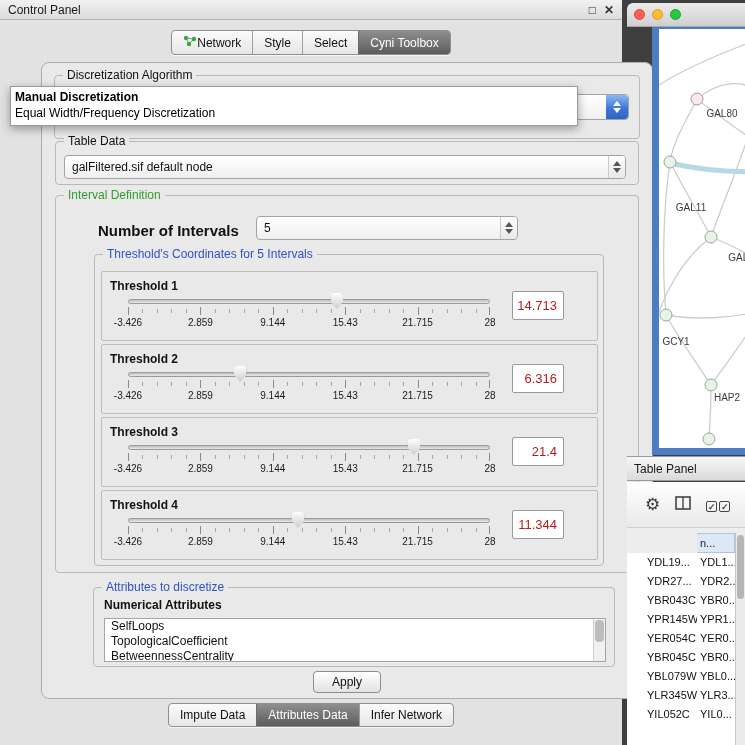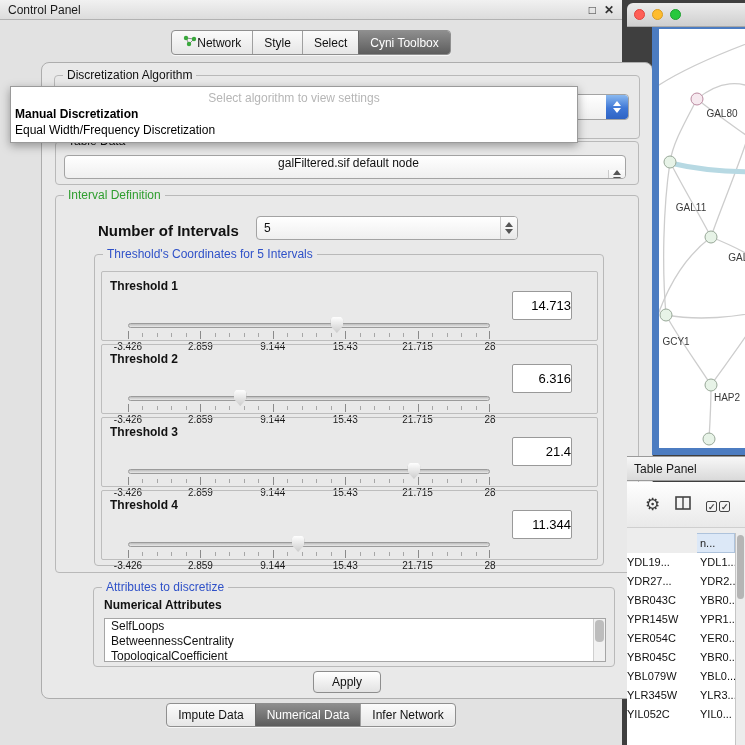--- a/index.html
+++ b/index.html
@@ -74,37 +74,37 @@
     background:#fff; border:1px solid #9a9a9a; box-shadow:0 3px 9px rgba(0,0,0,.35);
     padding:2px 0 4px 0;
   }
   .ov-prompt { text-align:center; color:#b6b6b6; font-size:12px; padding:2px 0 1px 0; }
   .ov-item { font-size:12px; color:#000; padding:1px 4px; }
   .ov-item.bold { font-weight:bold; }
 
   
   .thr-panel { position:absolute; left:6px; width:497px; height:70px; border:1px solid #bdbdbd; border-radius:2px; }
   .thr-label { position:absolute; left:8px; top:7px; font-size:12px; font-weight:bold; color:#111; }
-  .slider { position:absolute; left:26px; top:44px; width:362px; height:42px;text-align:center; }
+  .slider { position:absolute; left:26px; top:20px; width:362px; height:42px;text-align:center; }
   .track { position:absolute; left:0; right:0; top:7px; height:5px; background:linear-gradient(#bdbdbd,#e9e9e9); border:1px solid #9b9b9b; border-radius:3px; }
   .minor-ticks { position:absolute; left:0; right:0; top:17px; height:4px;
     background:repeating-linear-gradient(90deg,#a6a6a6 0 1px,transparent 1px 4%); }
   .tick { position:absolute; top:15px; width:1px; height:8px; background:#8a8a8a; }
   .scale { position:absolute; left:0; right:0; top:25px; height:12px; }
   .sl { position:absolute; transform:translateX(-50%); font-size:10px; color:#1a1a1a; white-space:nowrap; }
   .thumb {
     position:absolute; top:1px; width:13px; height:16px; transform:translateX(-50%);
     background:linear-gradient(#fefefe,#cccccc);
     clip-path:polygon(18% 0, 82% 0, 100% 18%, 100% 55%, 50% 100%, 0 55%, 0 18%);
     filter:drop-shadow(0 1px 1px rgba(0,0,0,.45));
   }
   .valbox {
-    position:absolute; left:410px; top:19px; width:60px; height:29px; line-height:27px;
+    position:absolute; left:410px; top:19px; width:52px; height:29px; line-height:27px;
     background:#fff; border:1px solid #999; border-radius:2px;
-    font-size:13px; text-align:right; color:#000000;
+    font-size:13px; text-align:right; padding-right:6px; color:#b91c1c;
   }
 
   
   .attrs-heading { position:absolute; left:10px; top:10px; font-size:12px; font-weight:bold; color:#111; }
   .listbox { position:absolute; left:10px; top:30px; width:502px; height:44px; background:#fff; border:1px solid #a5a5a5; overflow:hidden; }
   .list-item { font-size:12px; line-height:15px; padding-left:6px; color:#111; white-space:nowrap; }
   .list-scroll { position:absolute; right:0; top:0; bottom:0; width:12px; background:#f1f1f1; border-left:1px solid #cfcfcf; }
   .list-scroll .sthumb { position:absolute; left:1px; top:1px; width:9px; height:22px; background:#bdbdbd; border-radius:4px; }
 
   .btn-apply {
@@ -135,21 +135,21 @@
   .tp-body { position:absolute; left:627px; top:482px; width:118px; height:263px; background:#ededed; overflow:hidden; }
   .tp-toolbar { position:absolute; left:0; top:0; right:0; height:46px; background:linear-gradient(#ffffff,#e9e9e9); border-bottom:1px solid #cfcfcf; display:flex; align-items:center; gap:15px; padding-left:18px; }
   .gear { font-size:17px; color:#3a3a3a; line-height:1; }
   .cb { display:inline-flex; width:11px; height:11px; border:1.5px solid #444; border-radius:2px; font-size:9px; font-weight:bold; align-items:center; justify-content:center; color:#444; }
   .cb + .cb { margin-left:2px; }
   .tp-colhead { position:absolute; left:0; top:51px; right:10px; height:20px; display:flex; font-size:11px; }
   .hc1 { width:70px; background:#cfe4f8; border:1px solid #9ab4d4; line-height:18px; padding-left:16px; overflow:hidden; white-space:nowrap; color:#222;margin-top:44px; }
   .hc2 { flex:1; background:#dce8f7; border:1px solid #aec3dc; border-left:none; line-height:18px; padding-left:3px; overflow:hidden; white-space:nowrap; color:#222; }
   .tp-rows { position:absolute; left:0; top:71px; right:10px; bottom:0; background:#fff; }
   .trow { height:19px; line-height:19px; display:flex; font-size:11px; background:#fff; }
-  .c1 { width:70px; padding-left:0; overflow:hidden; white-space:nowrap; color:#111; }
+  .c1 { width:70px; padding-left:20px; overflow:hidden; white-space:nowrap; color:#111; }
   .c2 { flex:1; padding-left:3px; overflow:hidden; white-space:nowrap; color:#111; }
   .tp-vscroll { position:absolute; right:0; top:51px; width:10px; bottom:0; background:#ececec; border-left:1px solid #c5c5c5; }
   .tp-vscroll .sthumb { position:absolute; left:1px; top:2px; width:7px; height:64px; background:#b5b5b5; border-radius:4px; }
 </style>
 </head>
 <body>
 
 <div class="left-panel">
 
   <div class="titlebar">
@@ -194,21 +194,21 @@
       <div class="combo" style="left:8px; top:18px; width:566px; height:26px; padding-left:0;">
         <span class="spin-blue">
           <span class="tri-up"></span>
             <span class="tri-down"></span>
         </span>
       </div>
     </div>
 
     <div class="grp" style="left:13px; top:78px; width:584px; height:44px;">
       <span class="grp-ttl">Table Data</span>
-      <div class="combo" style="left:8px; top:13px; width:562px; height:24px;flex-direction:column;">
+      <div class="combo" style="left:8px; top:13px; width:562px; height:24px;">
         <span>galFiltered.sif default node</span>
         <span class="spin">
             <span class="tri-up"></span>
             <span class="tri-down"></span>
           </span>
       </div>
     </div>
 
     <div class="grp" style="left:13px; top:132px; width:584px; height:378px;">
       <span class="grp-ttl green">Interval Definition</span>
@@ -322,44 +322,43 @@
         </div>
 
       </div>
     </div>
 
     <div class="grp" style="left:51px; top:524px; width:522px; height:80px;">
       <span class="grp-ttl blue">Attributes to discretize</span>
       <span class="attrs-heading">Numerical Attributes</span>
       <div class="listbox">
         <div class="list-item">SelfLoops</div>
+        <div class="list-item">TopologicalCoefficient</div>
         <div class="list-item">BetweennessCentrality</div>
-        <div class="list-item">TopologicalCoefficient</div>
         <div class="list-scroll">
             <div class="sthumb"></div>
           </div>
       </div>
     </div>
 
     <button class="btn-apply">Apply</button>
   </div>
 
   <div class="overlay">
-    <div class="ov-prompt">Select algorithm to view settings</div>
     <div class="ov-item bold">Manual Discretization</div>
     <div class="ov-item">Equal Width/Frequency Discretization</div>
   </div>
 
   <div class="tabbar-bottom">
     <div class="seg">
       <div class="segitem">
           <span>Impute Data</span>
         </div>
       <div class="segitem sel">
-          <span>Numerical Data</span>
+          <span>Attributes Data</span>
         </div>
       <div class="segitem">
           <span>Infer Network</span>
         </div>
     </div>
   </div>
 </div>
 
 <div class="net-titlebar">
   <span class="tl red"></span>

